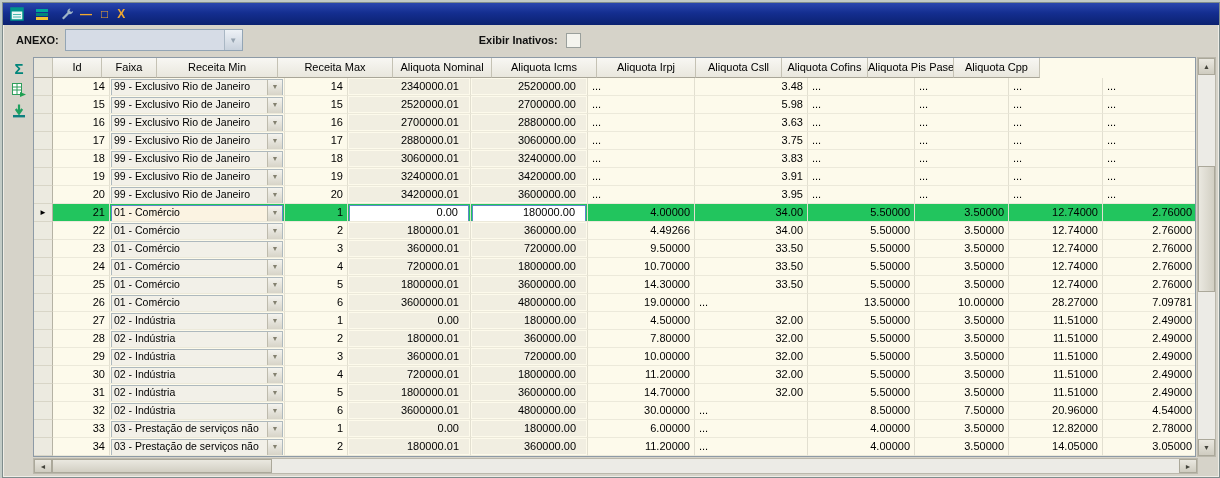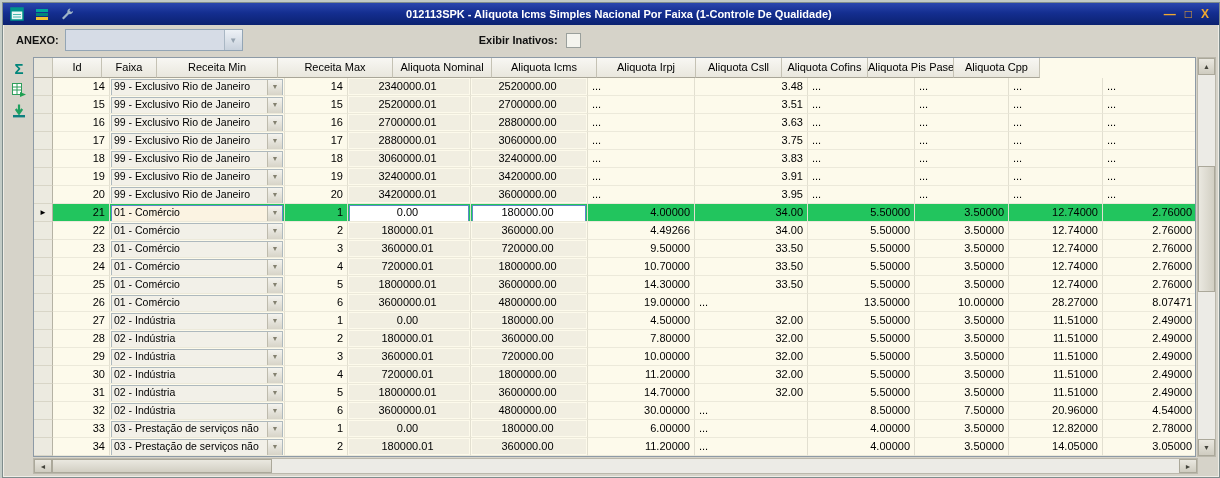--- a/index.html
+++ b/index.html
@@ -85,21 +85,21 @@
     display:flex;cursor:pointer;
   }
   .cc-text{flex:1;font-size:10.5px;line-height:13px;padding-left:2px;white-space:nowrap;overflow:hidden;}
   .cc-btn{
     flex:0 0 14px;background:linear-gradient(#F4F3EE,#D7D4C8);
     border-left:1px solid #BEBBAD;color:#83806F;font-size:7px;
     text-align:center;line-height:13px;
   }
   .ed{
     margin:1px 0;height:15px;background:#F1EEE1;
-    font-size:11px;line-height:15px;text-align:center;padding-right:3px;
+    font-size:11px;line-height:15px;text-align:right;padding-right:10px;
   }
   .grow.sel .cell{background:#22c55e;}
   .grow.sel .cc{border-color:#5E87C8;background:#FBF3E2;}
   .grow.sel .ed{background:#FFFFFF;border:1px solid #5E87C8;line-height:13px;}
   
   .vscroll{flex:0 0 17px;margin-left:1px;background:#ECEBE6;border:1px solid #BBB8AC;display:flex;flex-direction:column;}
   .sbtn{
     flex:0 0 15px;background:linear-gradient(#EAE8E0,#CFCCC0);
     border:1px solid #ABA89A;color:#44443C;font-size:7px;
     display:flex;align-items:center;justify-content:center;cursor:pointer;
@@ -134,21 +134,20 @@
           <rect x="1" y="6" width="12" height="3" fill="#00847C"></rect>
           <rect x="1" y="10" width="12" height="3" fill="#F2C230"></rect>
         </svg>
       </span>
       <span class="tb-ico">
         <svg width="14" height="14" viewBox="0 0 14 14">
           <path d="M10.5 1.5a3.2 3.2 0 0 0-3.1 4L2 10.9 3.6 12.5l5.4-5.4a3.2 3.2 0 0 0 4-3.1l-1.9 1.1-1.7-1.7 1.1-1.9z" fill="#9FB4C6" stroke="#5E7austere" stroke-width="0"></path>
         </svg>
       </span>
     </div>
-    <div class="tb-title">012113SPK - Aliquota Icms Simples Nacional Por Faixa (1-Controle De Qualidade)</div>
     <div class="tb-controls">
       <span class="tb-btn">—</span>
       <span class="tb-btn">□</span>
       <span class="tb-btn">X</span>
     </div>
   </div>
 
   <div class="filterbar">
     <span class="flabel">ANEXO:</span>
     <div class="combo">
@@ -231,21 +230,21 @@
                   </div>
                 </div>
                 <div class="cell num" style="flex: 0 0 54px;">15</div>
                 <div class="cell editor-cell" style="flex: 0 0 120px;">
                   <div class="ed">2520000.01</div>
                 </div>
                 <div class="cell editor-cell" style="flex: 0 0 114px;">
                   <div class="ed">2700000.00</div>
                 </div>
                 <div class="cell dots" style="flex: 0 0 98px;">...</div>
-                <div class="cell num" style="flex: 0 0 104px;">3.51</div>
+                <div class="cell num" style="flex: 0 0 104px;">5.98</div>
                 <div class="cell dots" style="flex: 0 0 98px;">...</div>
                 <div class="cell dots" style="flex: 0 0 85px;">...</div>
                 <div class="cell dots" style="flex: 0 0 85px;">...</div>
                 <div class="cell dots" style="flex: 0 0 85px;">...</div>
               </div>
               <div class="grow">
                 <div class="icell"></div>
                 <div class="cell num" style="flex: 0 0 48px;">16</div>
                 <div class="cell combo-cell" style="flex: 0 0 172px;">
                   <div class="cc">
@@ -488,21 +487,21 @@
                   <div class="ed">3600000.01</div>
                 </div>
                 <div class="cell editor-cell" style="flex: 0 0 114px;">
                   <div class="ed">4800000.00</div>
                 </div>
                 <div class="cell num" style="flex: 0 0 98px;">19.00000</div>
                 <div class="cell dots" style="flex: 0 0 104px;">...</div>
                 <div class="cell num" style="flex: 0 0 98px;">13.50000</div>
                 <div class="cell num" style="flex: 0 0 85px;">10.00000</div>
                 <div class="cell num" style="flex: 0 0 85px;">28.27000</div>
-                <div class="cell num" style="flex: 0 0 85px;">8.07471</div>
+                <div class="cell num" style="flex: 0 0 85px;">7.09781</div>
               </div>
               <div class="grow">
                 <div class="icell"></div>
                 <div class="cell num" style="flex: 0 0 48px;">27</div>
                 <div class="cell combo-cell" style="flex: 0 0 172px;">
                   <div class="cc">
                     <div class="cc-text">02 - Indústria</div>
                     <div class="cc-btn">▼</div>
                   </div>
                 </div>

